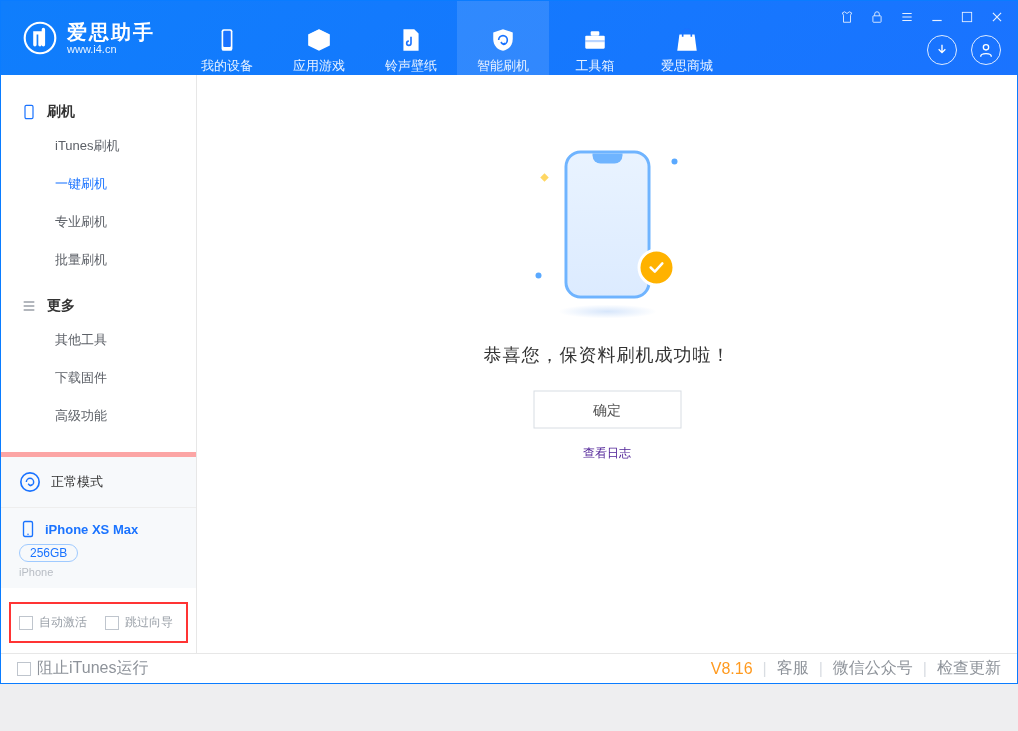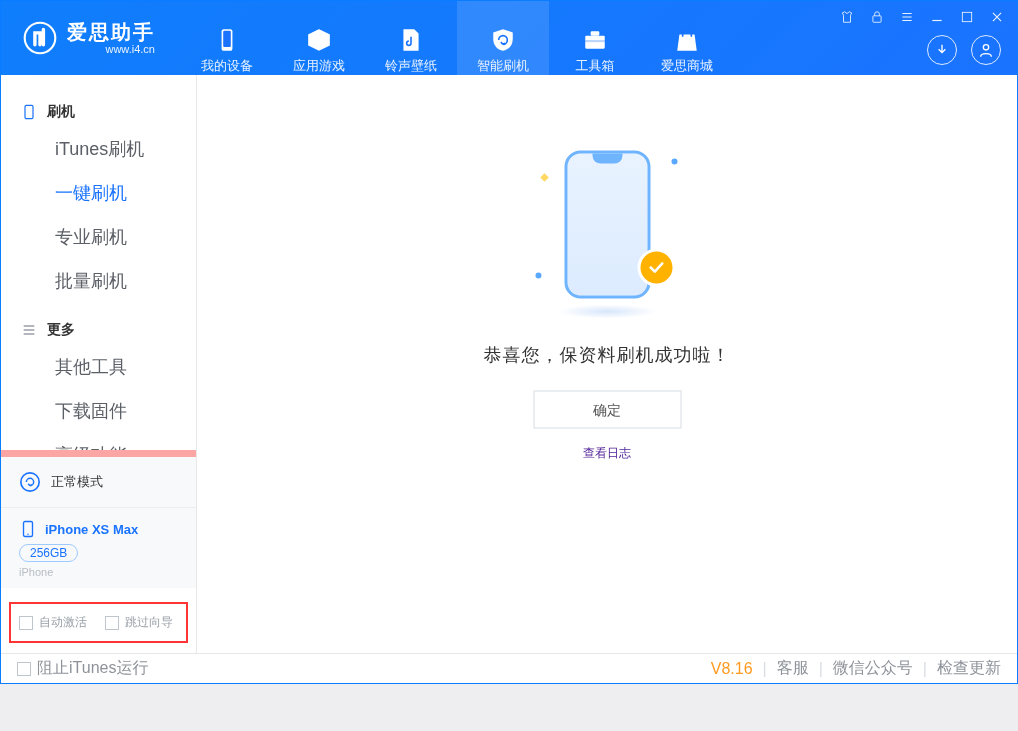--- a/index.html
+++ b/index.html
@@ -5,42 +5,42 @@
   * { box-sizing: border-box; margin: 0; padding: 0; }
   body { font-family: "Microsoft YaHei", Arial, sans-serif; font-size: 13px; color: #333; background: #eeeef0; }
   .window { width: 1018px; height: 684px; margin: 0 auto; border: 1px solid #0a7cff; background: #fff; overflow: hidden; }
 
   
   .header { height: 74px; background: linear-gradient(135deg, #0f7efc 0%, #1a73ff 100%); color: #fff; display: flex; align-items: stretch; position:relative;}
   .brand { display:flex; align-items:center; padding: 0 18px 0 22px; }
   .brand svg { width: 34px; height: 34px; }
   .brand-text { margin-left: 10px; line-height: 1.1; }
   .brand-cn { font-size: 20px; font-weight: 600; letter-spacing:2px;}
-  .brand-en { font-size: 11px; opacity: .9; text-align: right; }
+  .brand-en { font-size: 11px; opacity: .9; }
 
   .tabs { display:flex; align-items:stretch; margin-left:8px;}
   .tab { width: 92px; display:flex; flex-direction:column; align-items:center; justify-content:flex-end; gap:4px; cursor:pointer; color:#e8f2ff; font-size:13px; }
   .tab.active { background: rgba(255,255,255,.12); }
   .tab svg, .tab .ic { width:26px; height:26px; display:flex;align-items:center;justify-content:center;}
   .tab span { }
 
   .header-icons-top { position:absolute; top:6px; right:10px; display:flex; gap:10px; align-items:center; }
   .header-icons-top .ti { width:20px;height:20px; display:flex;align-items:center;justify-content:center; cursor:pointer; opacity:.9;}
   .header-icons-bottom { position:absolute; bottom:10px; right:16px; display:flex; gap:14px; }
   .circ-btn { width:30px;height:30px;border:1.5px solid rgba(255,255,255,.85); border-radius:50%; display:flex;align-items:center;justify-content:center; cursor:pointer;}
 
   
   .body { display:flex; height: calc(100% - 74px - 30px); }
   .sidebar { width: 196px; border-right:1px solid #e7e7e7; display:flex; flex-direction:column; background:#fff;}
   .side-scroll { flex:1; overflow:auto; padding-top:14px;}
   .side-group { padding: 8px 0 4px 0; }
   .side-group-h { display:flex; align-items:center; gap:10px; padding: 6px 20px; color:#333; font-weight:600; font-size:14px;}
-  .side-item { padding: 10px 20px 10px 54px; color:#5b5f66; cursor:pointer; font-size:18px;}
+  .side-item { padding: 10px 20px 10px 54px; color:#5b5f66; cursor:pointer; font-size:13px;}
   .side-item.active { color:#1a73ff; }
-  .side-bottom { border-top:7px solid #fca5a5;}
+  .side-bottom { border-top:5px solid #fca5a5;}
   .mode-row { display:flex; align-items:center; gap:10px; padding: 14px 18px; background:#f7f9fb; border-bottom:1px solid #eee;}
   .mode-ic { width:22px;height:22px; }
   .dev-row { padding: 12px 18px 10px; background:#f7f9fb;}
   .dev-name { color:#1a73ff; font-weight:600; font-size:13px; display:flex; align-items:center; gap:8px;}
   .dev-name svg{ width:18px;height:18px;}
   .dev-badge { display:inline-block; margin-top:6px; padding:1px 10px; border-radius:10px; color:#1a73ff; border:1px solid #9fcaff; font-size:12px;}
   .dev-sub { color:#b8bdc4; font-size:11px; margin-top:4px;}
   .chk-row { border:2px solid #ff3434; margin: 14px 8px 10px; padding: 10px 8px; display:flex; gap:18px; color:#9aa0a8; font-size:12px;}
   .chk-row label{ display:flex; align-items:center; gap:6px; cursor:pointer;}
   .chkbox{ width:14px;height:14px;border:1px solid #bfc5cd; background:#fff; display:inline-block;}

